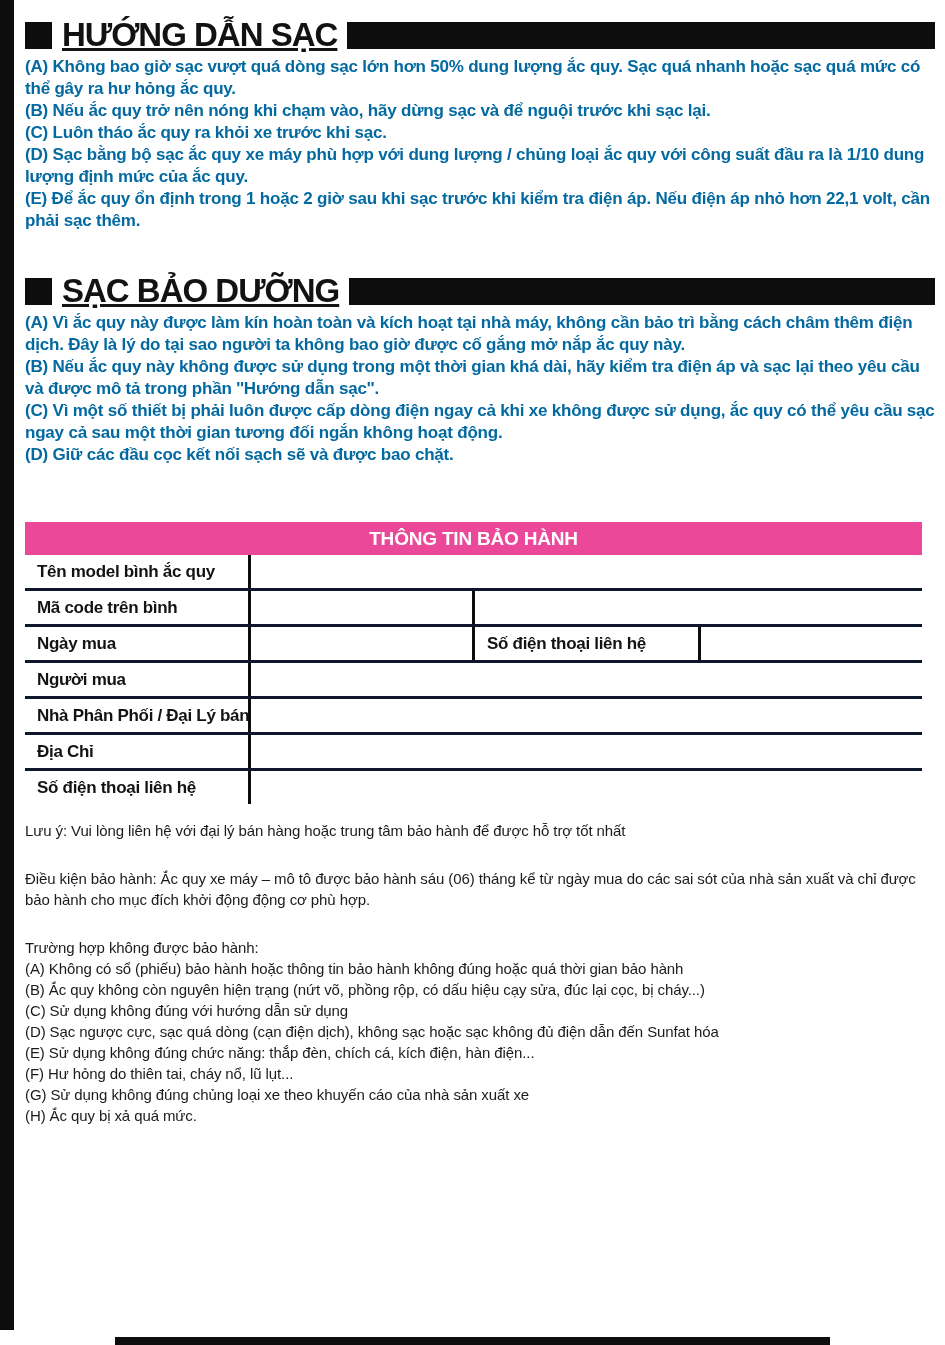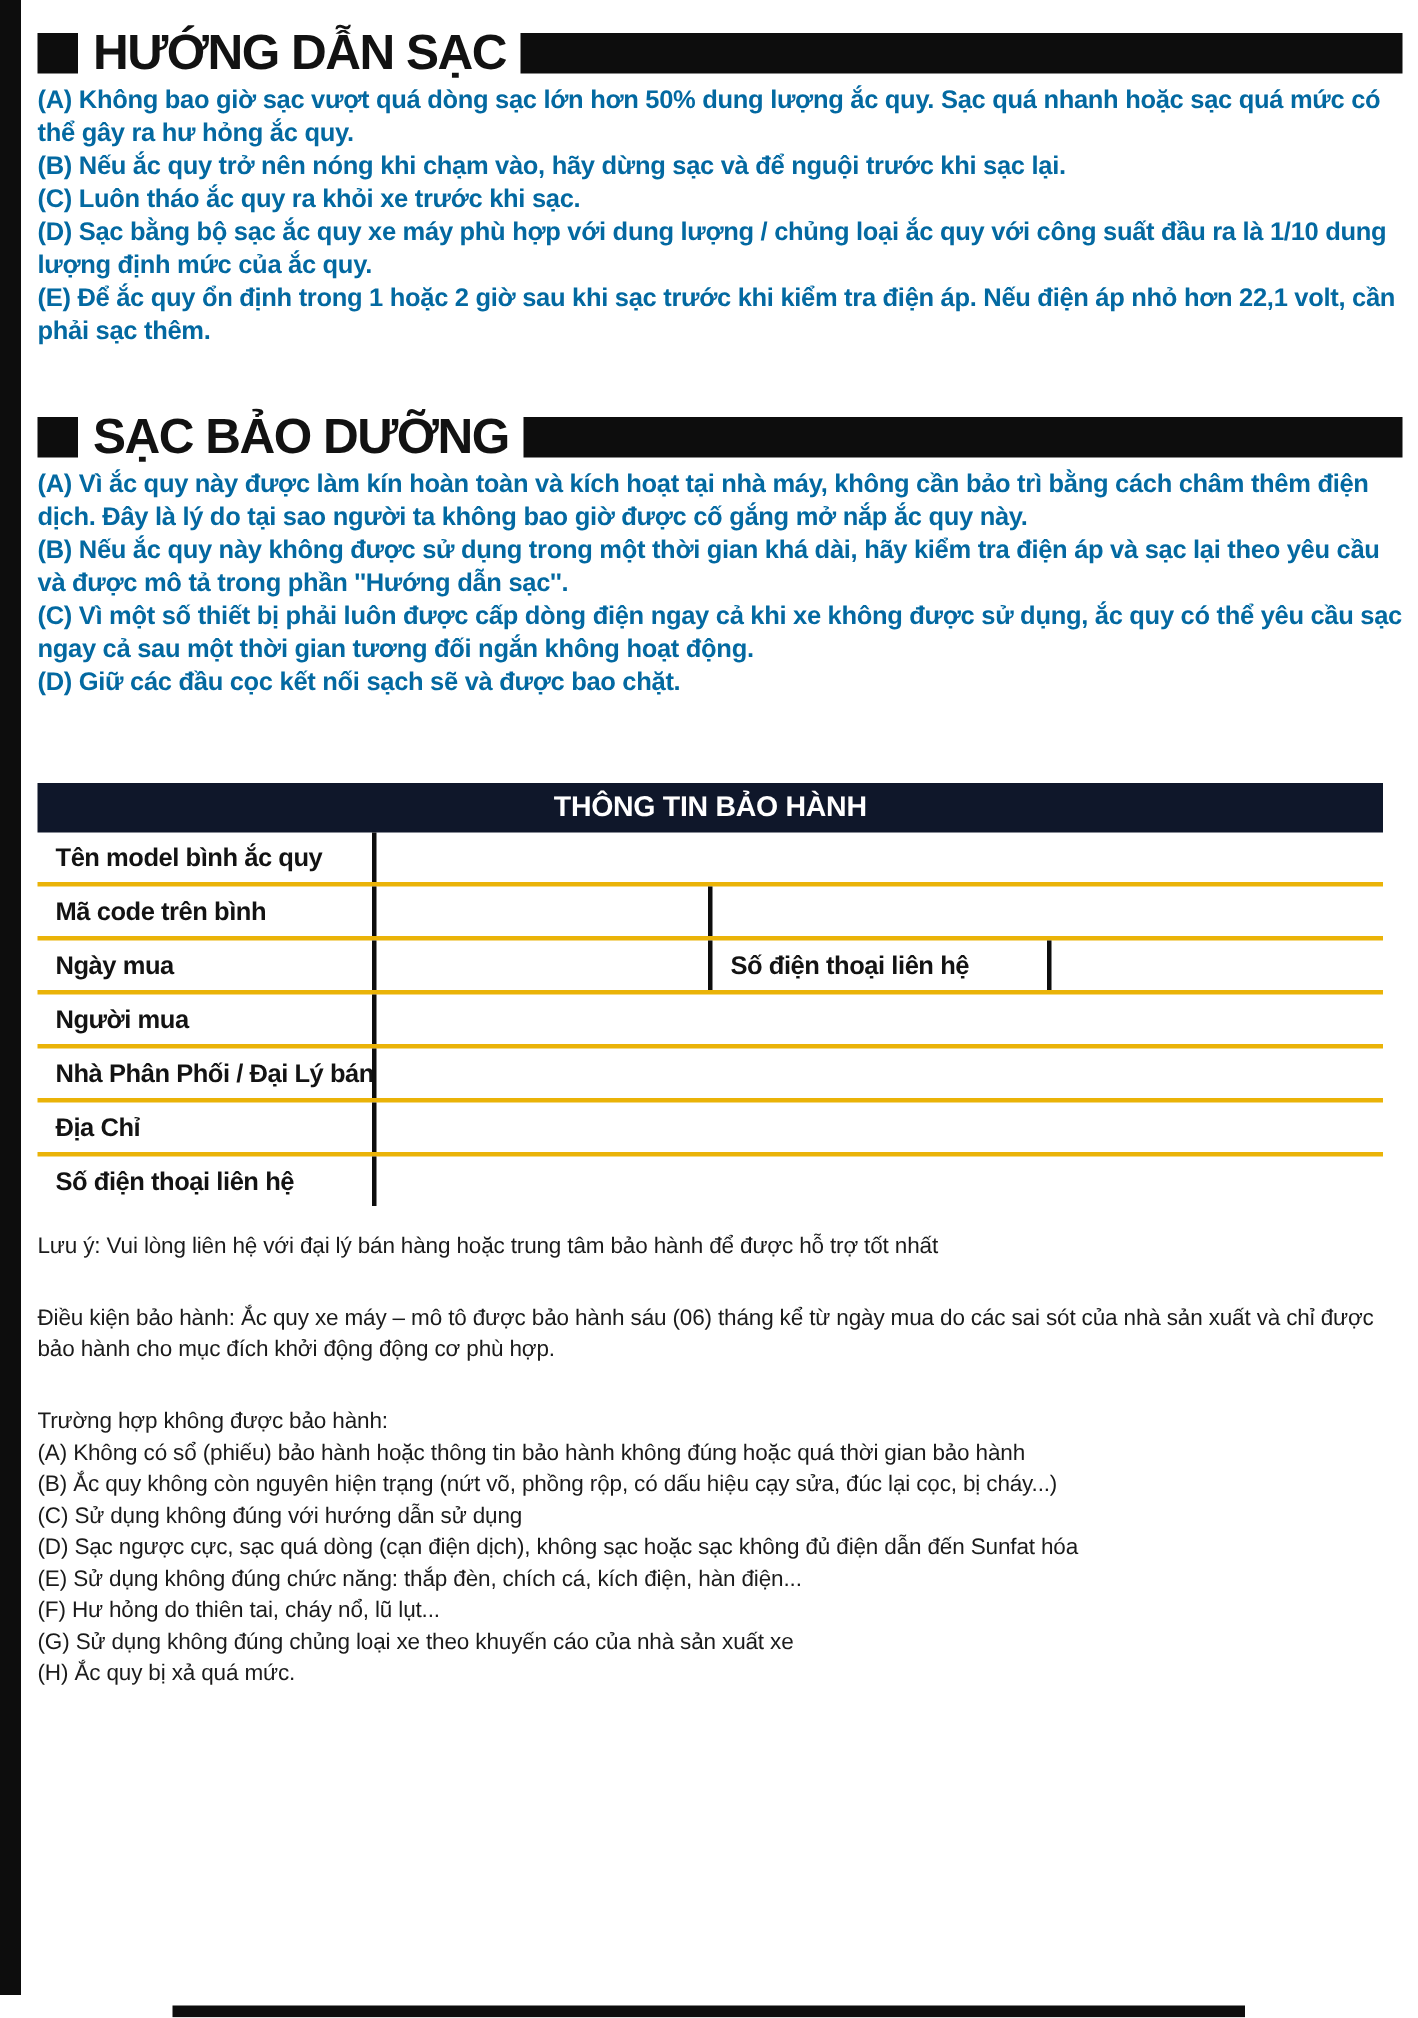--- a/index.html
+++ b/index.html
@@ -12,45 +12,45 @@
     overflow:hidden;
   }
   .left-strip{
     position:absolute;left:0;top:0;width:14px;height:1330px;background:#0d0d0d;
   }
   .content{
     position:absolute;left:25px;top:0;width:910px;
   }
   
   .sec-header{
-    display:flex;align-items:center;gap:8px;margin-top:20px;height:30px;
+    display:flex;align-items:center;gap:8px;margin-top:20px;height:30px;text-decoration:underline;
   }
   .sec-square{width:27px;height:27px;background:#0d0d0d;flex:0 0 auto;}
   .sec-title{
     font-size:33px;font-weight:700;letter-spacing:-1px;color:#121212;
     white-space:nowrap;line-height:30px;padding:0 2px;
   }
   .sec-bar{flex:1 1 auto;height:27px;background:#0d0d0d;}
   
   .sec-body{margin-top:6px;}
   .sec-body p{
     margin:0;font-size:17px;font-weight:700;letter-spacing:-0.2px;
     line-height:22px;color:#0369a1;
   }
   .gap-lg{height:44px;}
   .gap-table{height:56px;}
   
   .wtable{width:897px;border-collapse:collapse;}
   .wtable-header{
-    background:#0f172a;color:#ffffff;text-align:center;
+    background:#ec4899;color:#ffffff;text-align:center;
     font-size:19px;font-weight:700;height:33px;line-height:33px;
     letter-spacing:-0.2px;
   }
   .wrow{display:grid;grid-template-columns:223px 224px 226px 224px;height:33px;}
-  .wrow + .wrow{border-top:3px solid #eab308;}
+  .wrow + .wrow{border-top:3px solid #0f172a;}
   .wcell{
     display:flex;align-items:center;
     font-size:17px;font-weight:700;letter-spacing:-0.3px;color:#131313;
     padding-left:12px;box-sizing:border-box;overflow:hidden;white-space:nowrap;
   }
   .wcell.value{border-left:3px solid #0d0d0d;}
   .span3{grid-column:2 / 5;}
   
   .notes p{
     margin:0;font-size:15px;font-weight:400;line-height:21px;color:#1b1b1b;

